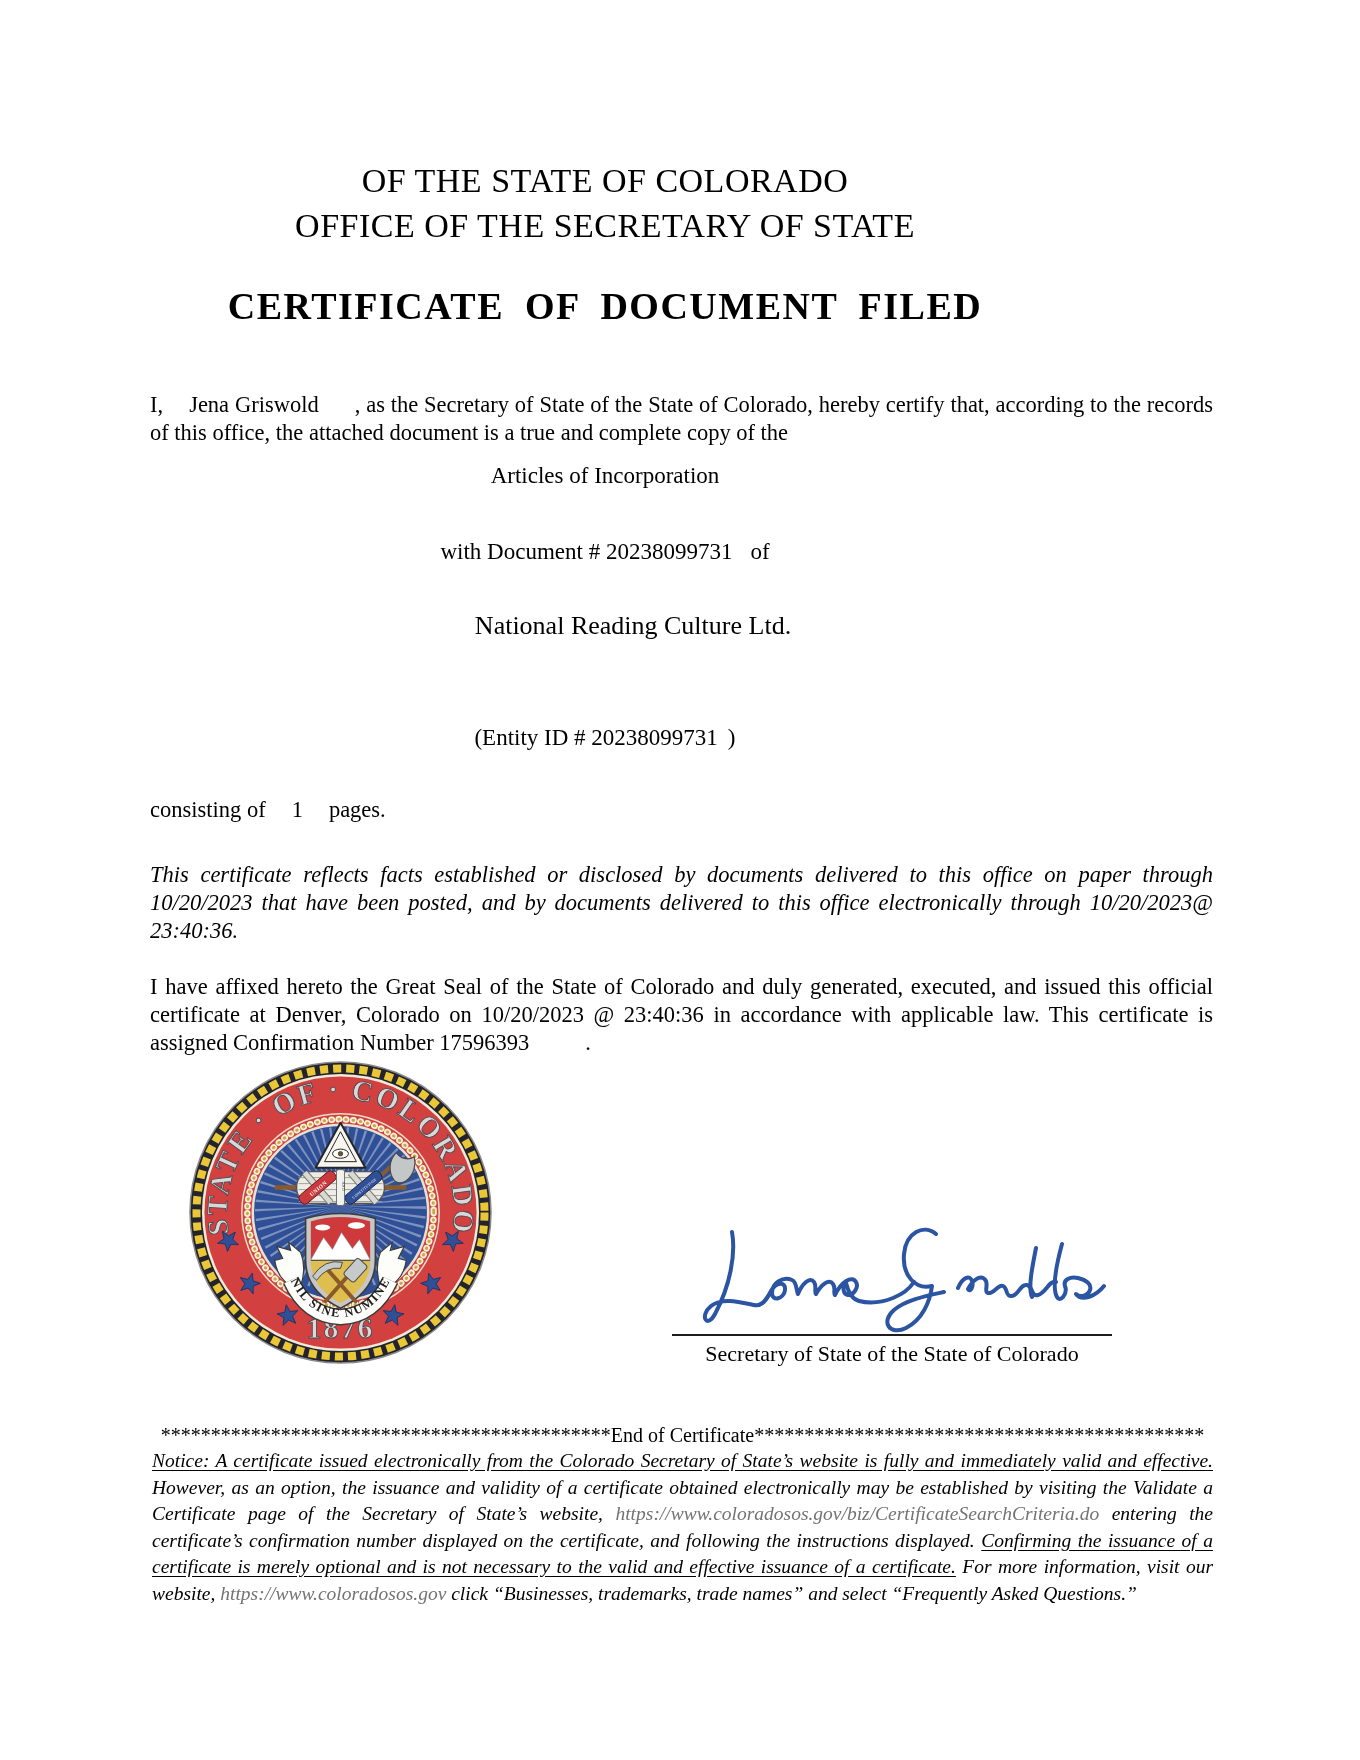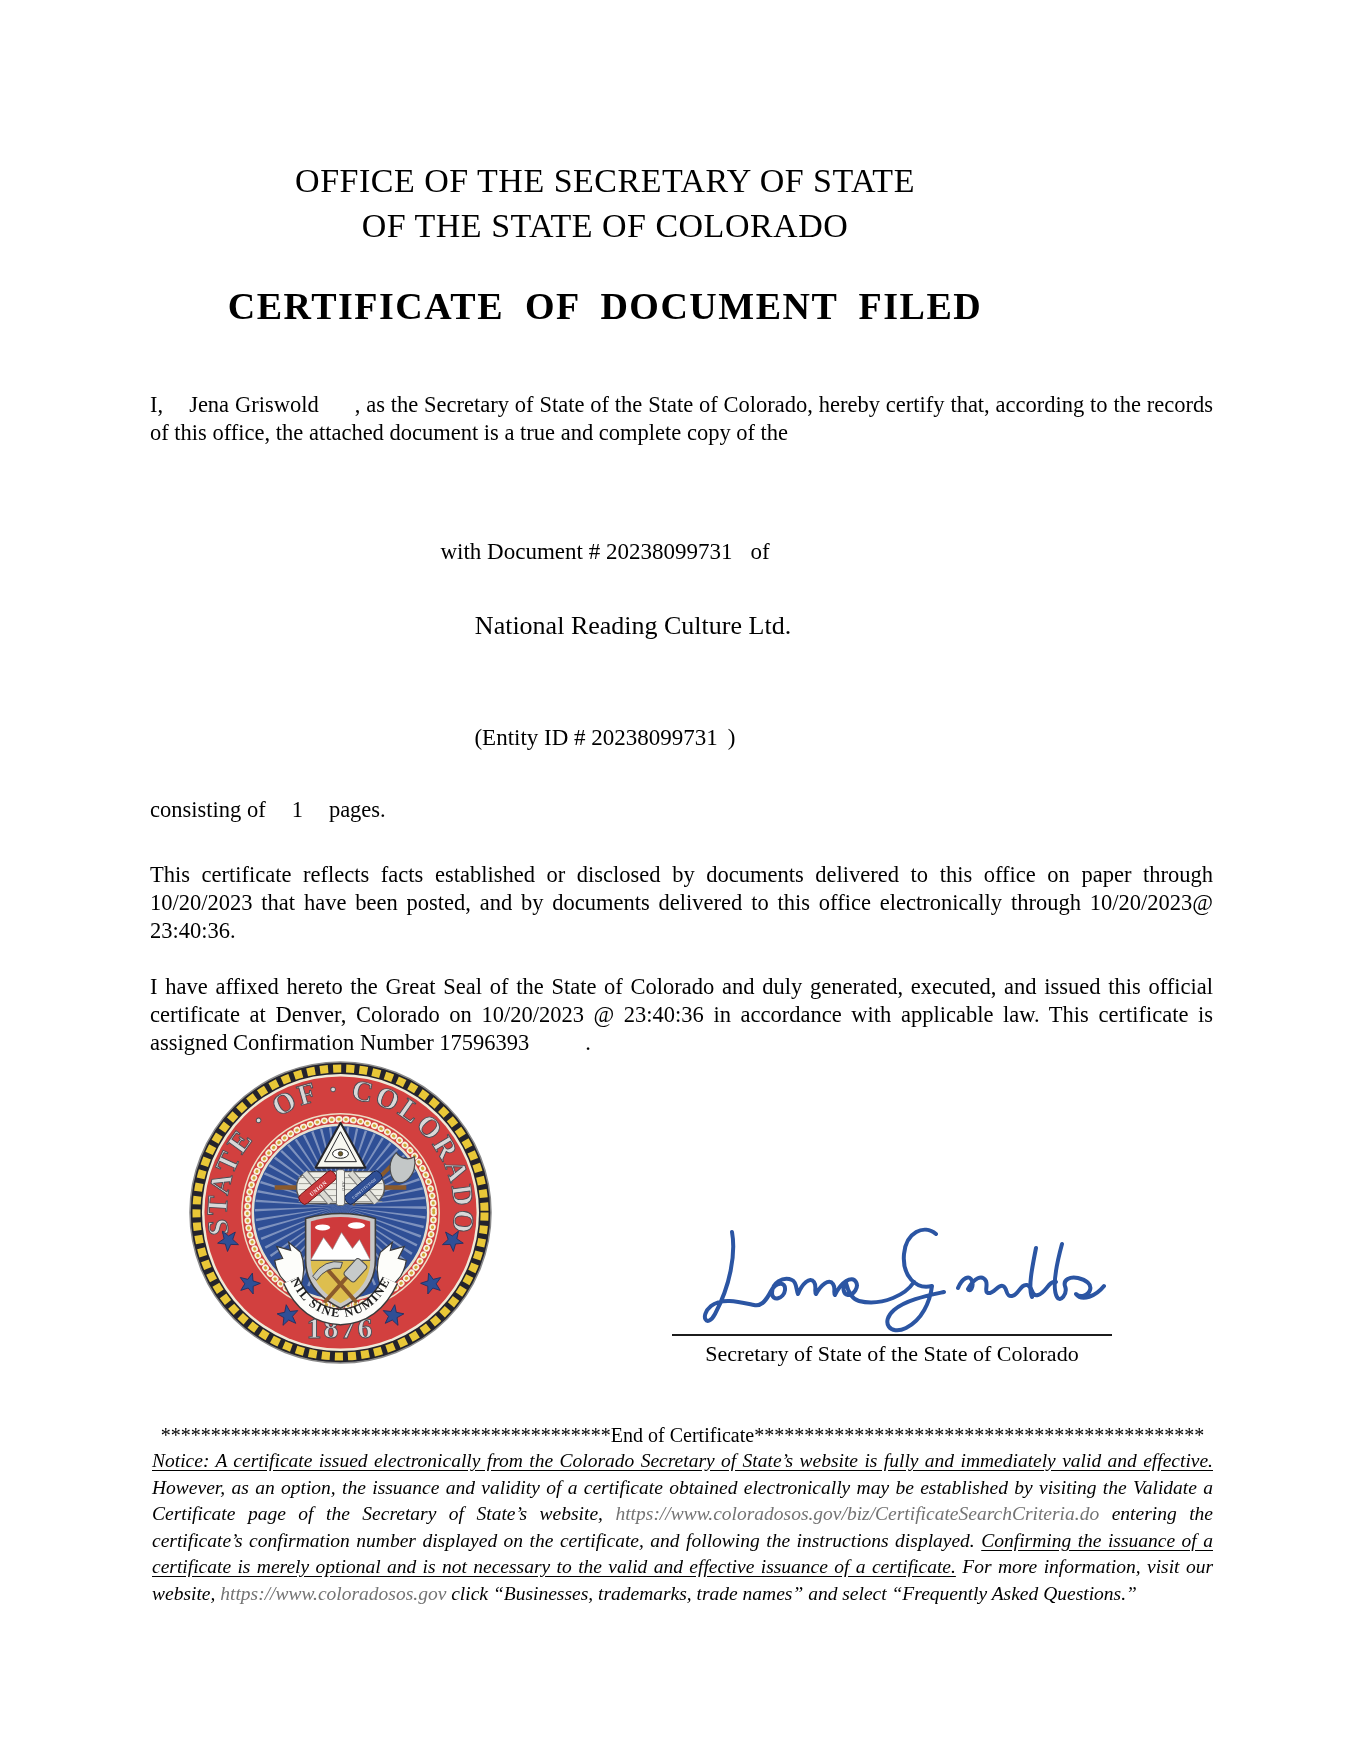--- a/index.html
+++ b/index.html
@@ -29,39 +29,40 @@
   .u{text-decoration:underline;text-underline-offset:3px;}
   .lnk{color:#737373;cursor:pointer;}
   .seal-svg text,.seal-svg textPath{font-family:"Liberation Serif","DejaVu Serif",serif;}
 </style>
 </head>
 <body>
 
 <div class="page">
 
   <div class="abs centerband hdr" style="top:158px;">
+    <div>OF THE STATE OF COLORADO</div>
     <div>OFFICE OF THE SECRETARY OF STATE</div>
-    <div>OF THE STATE OF COLORADO</div>
   </div>
 
   <div class="abs centerband doc-title" style="top:284px;">CERTIFICATE OF DOCUMENT FILED</div>
 
   <p class="abs bodytext just" style="top:356px;left:150px;width:1063px;margin-top:35px;"><span>I,</span><span class="gap-md"></span><span>Jena Griswold</span><span class="gap-lg"></span><span>, as the Secretary of State of the State of Colorado, hereby certify that, according to the records of this office, the attached document is a true and complete copy of the</span></p>
 
+  <div class="abs centerband cline" style="top:463px;">Articles of Incorporation</div>
 
   <div class="abs centerband cline" style="top:539px;"><span>with Document #</span>&nbsp;<span>20238099731</span><span class="gap-sm"></span><span>of</span></div>
 
   <div class="abs centerband entity-name" style="top:611px;padding-left:28px;">National Reading Culture Ltd.</div>
 
 
   <div class="abs centerband cline" style="top:725px;"><span>(Entity ID #</span>&nbsp;<span>20238099731</span><span class="gap-xs"></span><span>)</span></div>
 
   <div class="abs bodytext" style="top:796px;left:150px;text-align:center;"><span>consisting of</span><span class="gap-md"></span><span>1</span><span class="gap-md"></span><span>pages.</span></div>
 
-  <p class="abs bodytext just" style="top:838px;left:150px;width:1063px;">This certificate reflects facts established or disclosed by documents delivered to this office on paper through 10/20/2023 that have been posted, and by documents delivered to this office electronically through 10/20/2023@ 23:40:36.</p>
+  <p class="abs bodytext just" style="top:838px;left:150px;width:1063px;font-style:italic;">This certificate reflects facts established or disclosed by documents delivered to this office on paper through 10/20/2023 that have been posted, and by documents delivered to this office electronically through 10/20/2023@ 23:40:36.</p>
 
   <p class="abs bodytext just" style="top:950px;left:150px;width:1063px;"><span>I have affixed hereto the Great Seal of the State of Colorado and duly generated, executed, and issued this official certificate at Denver, Colorado on 10/20/2023 @ 23:40:36 in accordance with applicable law. This certificate is assigned Confirmation Number</span>&nbsp;<span>17596393</span><span class="gap-xl"></span><span>.</span></p>
 
   <svg class="abs seal-svg" style="top:1061px;left:189px;" width="303" height="303" viewBox="0 0 304 304">
     <defs>
       <clipPath id="discClip">
           <circle cx="152" cy="152" r="86"></circle>
         </clipPath>
       <clipPath id="shieldClip">
           <path d="M122,161 Q152,152 182,161 L182,199 Q182,227 152,243 Q122,227 122,199 Z"></path>

